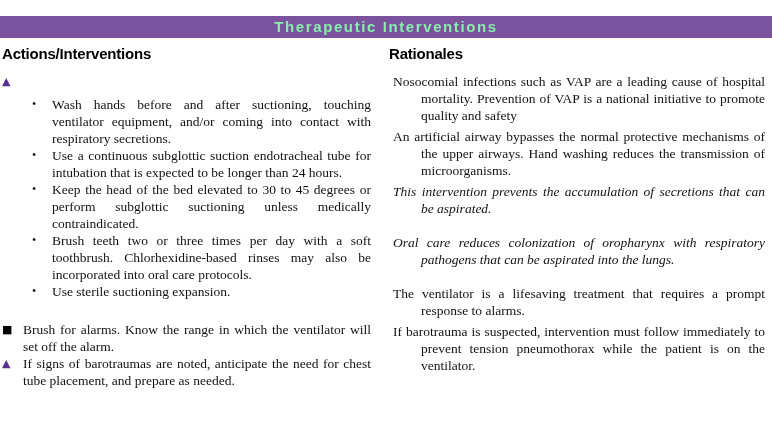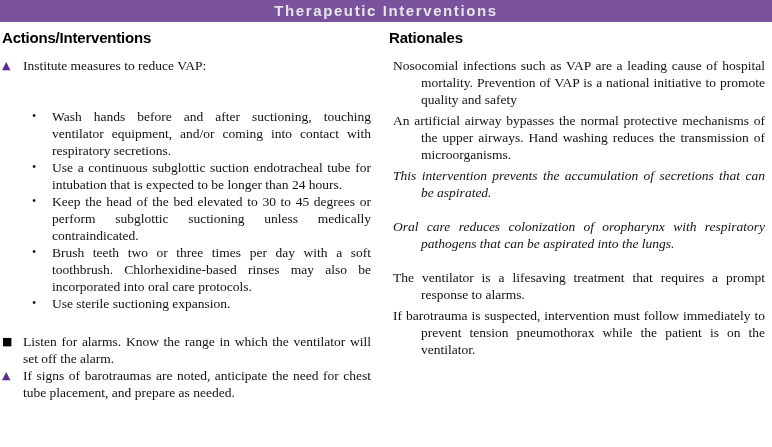--- a/index.html
+++ b/index.html
@@ -9,25 +9,25 @@
     overflow:hidden;
     background:#fff;
     font-family:"Liberation Serif",serif;
     font-size:13.5px;line-height:17px;color:#121212;
   }
   .title-bar{
     height:22px;
     text-align:center;
   }
   .title{
-    margin:0;
+    margin:16px;
     font-family:"Liberation Sans",sans-serif;
     font-weight:bold;
     font-size:15px;line-height:22px;
-    color:#e5e5e5;
+    color:#86efac;
     letter-spacing:1.6px;
   }
   .content{display:flex;padding:0 2px;box-sizing:border-box;}
   .col{box-sizing:border-box;}
   .col-actions{width:387px;padding-right:18px;}
   .col-rationales{flex:1;padding-right:1px;}
   .col-header{
     margin:8px 0 11px 0;
     font-family:"Liberation Sans",sans-serif;
     font-weight:bold;
@@ -66,21 +66,20 @@
     <h1 class="title">Therapeutic Interventions</h1>
   </header>
 
   <div class="content">
 
     <section class="col col-actions">
       <h2 class="col-header">Actions/Interventions</h2>
 
       <div class="flag-item intro-item">
         <span class="marker marker-triangle" style="color: rgb(91, 45, 142);">▲</span>
-        <span class="item-text">Institute measures to reduce VAP:</span>
       </div>
 
       <ul class="bullets">
         <li class="bullet-item">
           <span class="marker">•</span>
           <span class="item-text">Wash hands before and after suctioning, touching ventilator equipment, and/or coming into contact with respiratory secretions.</span>
         </li>
         <li class="bullet-item">
           <span class="marker">•</span>
           <span class="item-text">Use a continuous subglottic suction endotracheal tube for intubation that is expected to be longer than 24 hours.</span>
@@ -94,21 +93,21 @@
           <span class="item-text">Brush teeth two or three times per day with a soft toothbrush. Chlorhexidine-based rinses may also be incorporated into oral care protocols.</span>
         </li>
         <li class="bullet-item">
           <span class="marker">•</span>
           <span class="item-text">Use sterile suctioning expansion.</span>
         </li>
       </ul>
 
       <div class="flag-item">
         <span class="marker marker-square" style="color: rgb(0, 0, 0);">■</span>
-        <span class="item-text">Listen for alarms. Know the range in which the ventilator will set off the alarm.</span>
+        <span class="item-text">Brush for alarms. Know the range in which the ventilator will set off the alarm.</span>
       </div>
 
       <div class="flag-item">
         <span class="marker marker-triangle" style="color: rgb(91, 45, 142);">▲</span>
         <span class="item-text">If signs of barotraumas are noted, anticipate the need for chest tube placement, and prepare as needed.</span>
       </div>
     </section>
 
     <section class="col col-rationales">
       <h2 class="col-header">Rationales</h2>

